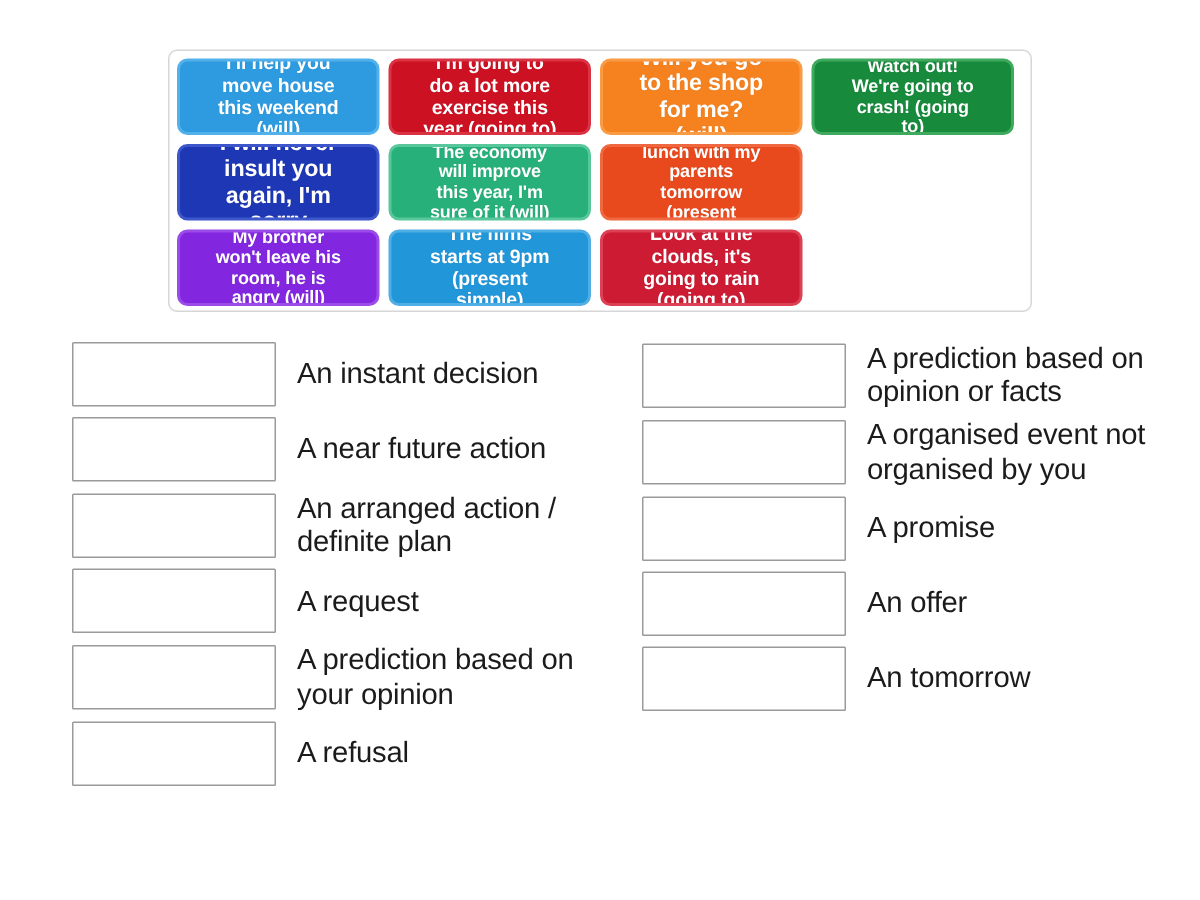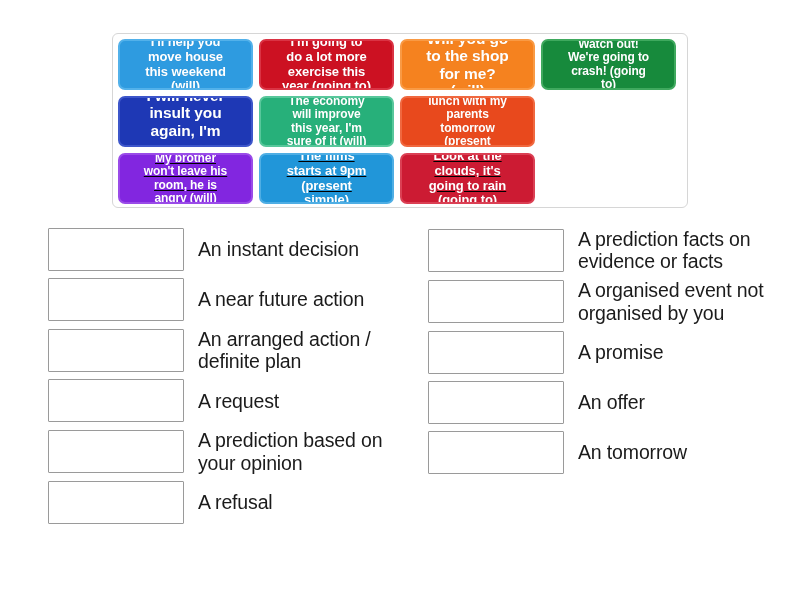--- a/index.html
+++ b/index.html
@@ -32,21 +32,21 @@
     padding: 5px 4px 4px 5px;
     box-sizing: border-box;
   }
 
   .tile-row {
     display: flex;
     gap: 6px;
     margin-bottom: 6px;
     height: 51px;
   }
-  .tile-row:last-child { margin-bottom: 0; text-decoration: underline; }
+  .tile-row:last-child { margin-bottom: 0; }
 
   .tile {
     width: 135px;
     height: 51px;
     box-sizing: border-box;
     border-radius: 7px;
     display: flex;
     align-items: center;
     justify-content: center;
     text-align: center;
@@ -177,21 +177,21 @@
     </div>
     <div class="match-row">
       <div class="drop-box"></div>
       <div class="match-label">A refusal</div>
     </div>
   </div>
 
   <div class="column col-right">
     <div class="match-row two-line">
       <div class="drop-box"></div>
-      <div class="match-label">A prediction facts on evidence or facts</div>
+      <div class="match-label">A prediction based on opinion or facts</div>
     </div>
     <div class="match-row two-line">
       <div class="drop-box"></div>
       <div class="match-label">A organised event not organised by you</div>
     </div>
     <div class="match-row">
       <div class="drop-box"></div>
       <div class="match-label">A promise</div>
     </div>
     <div class="match-row">

